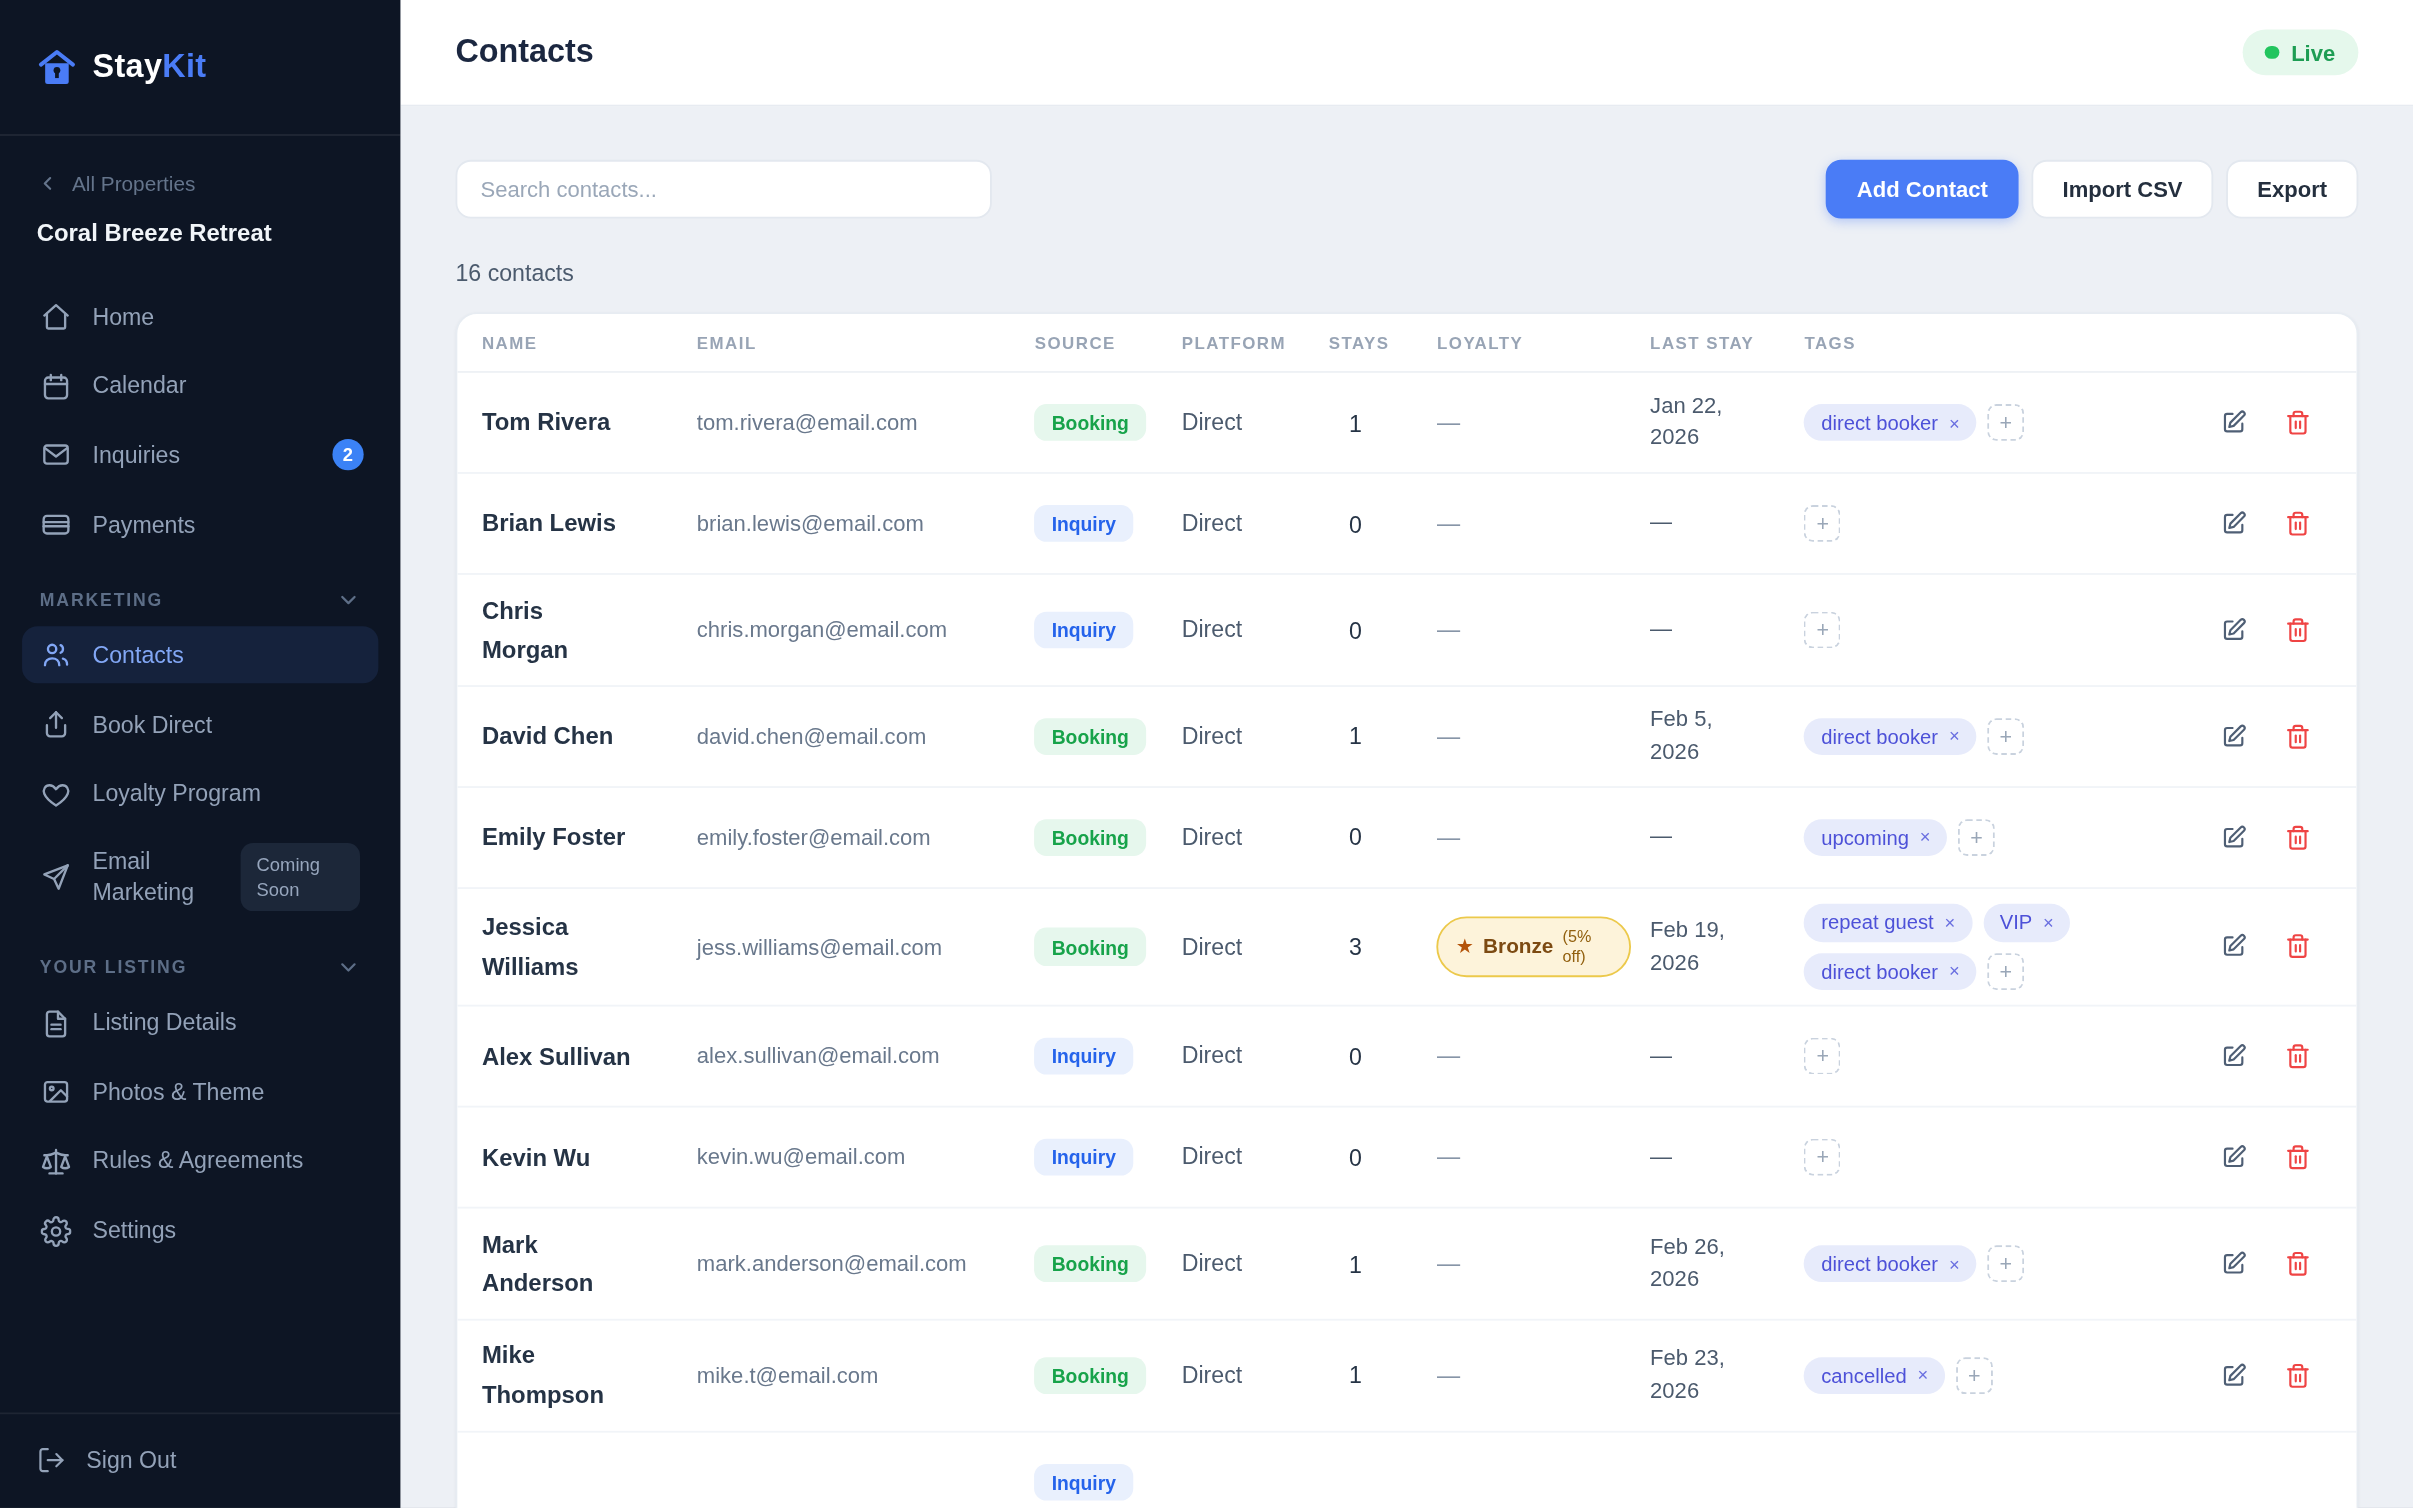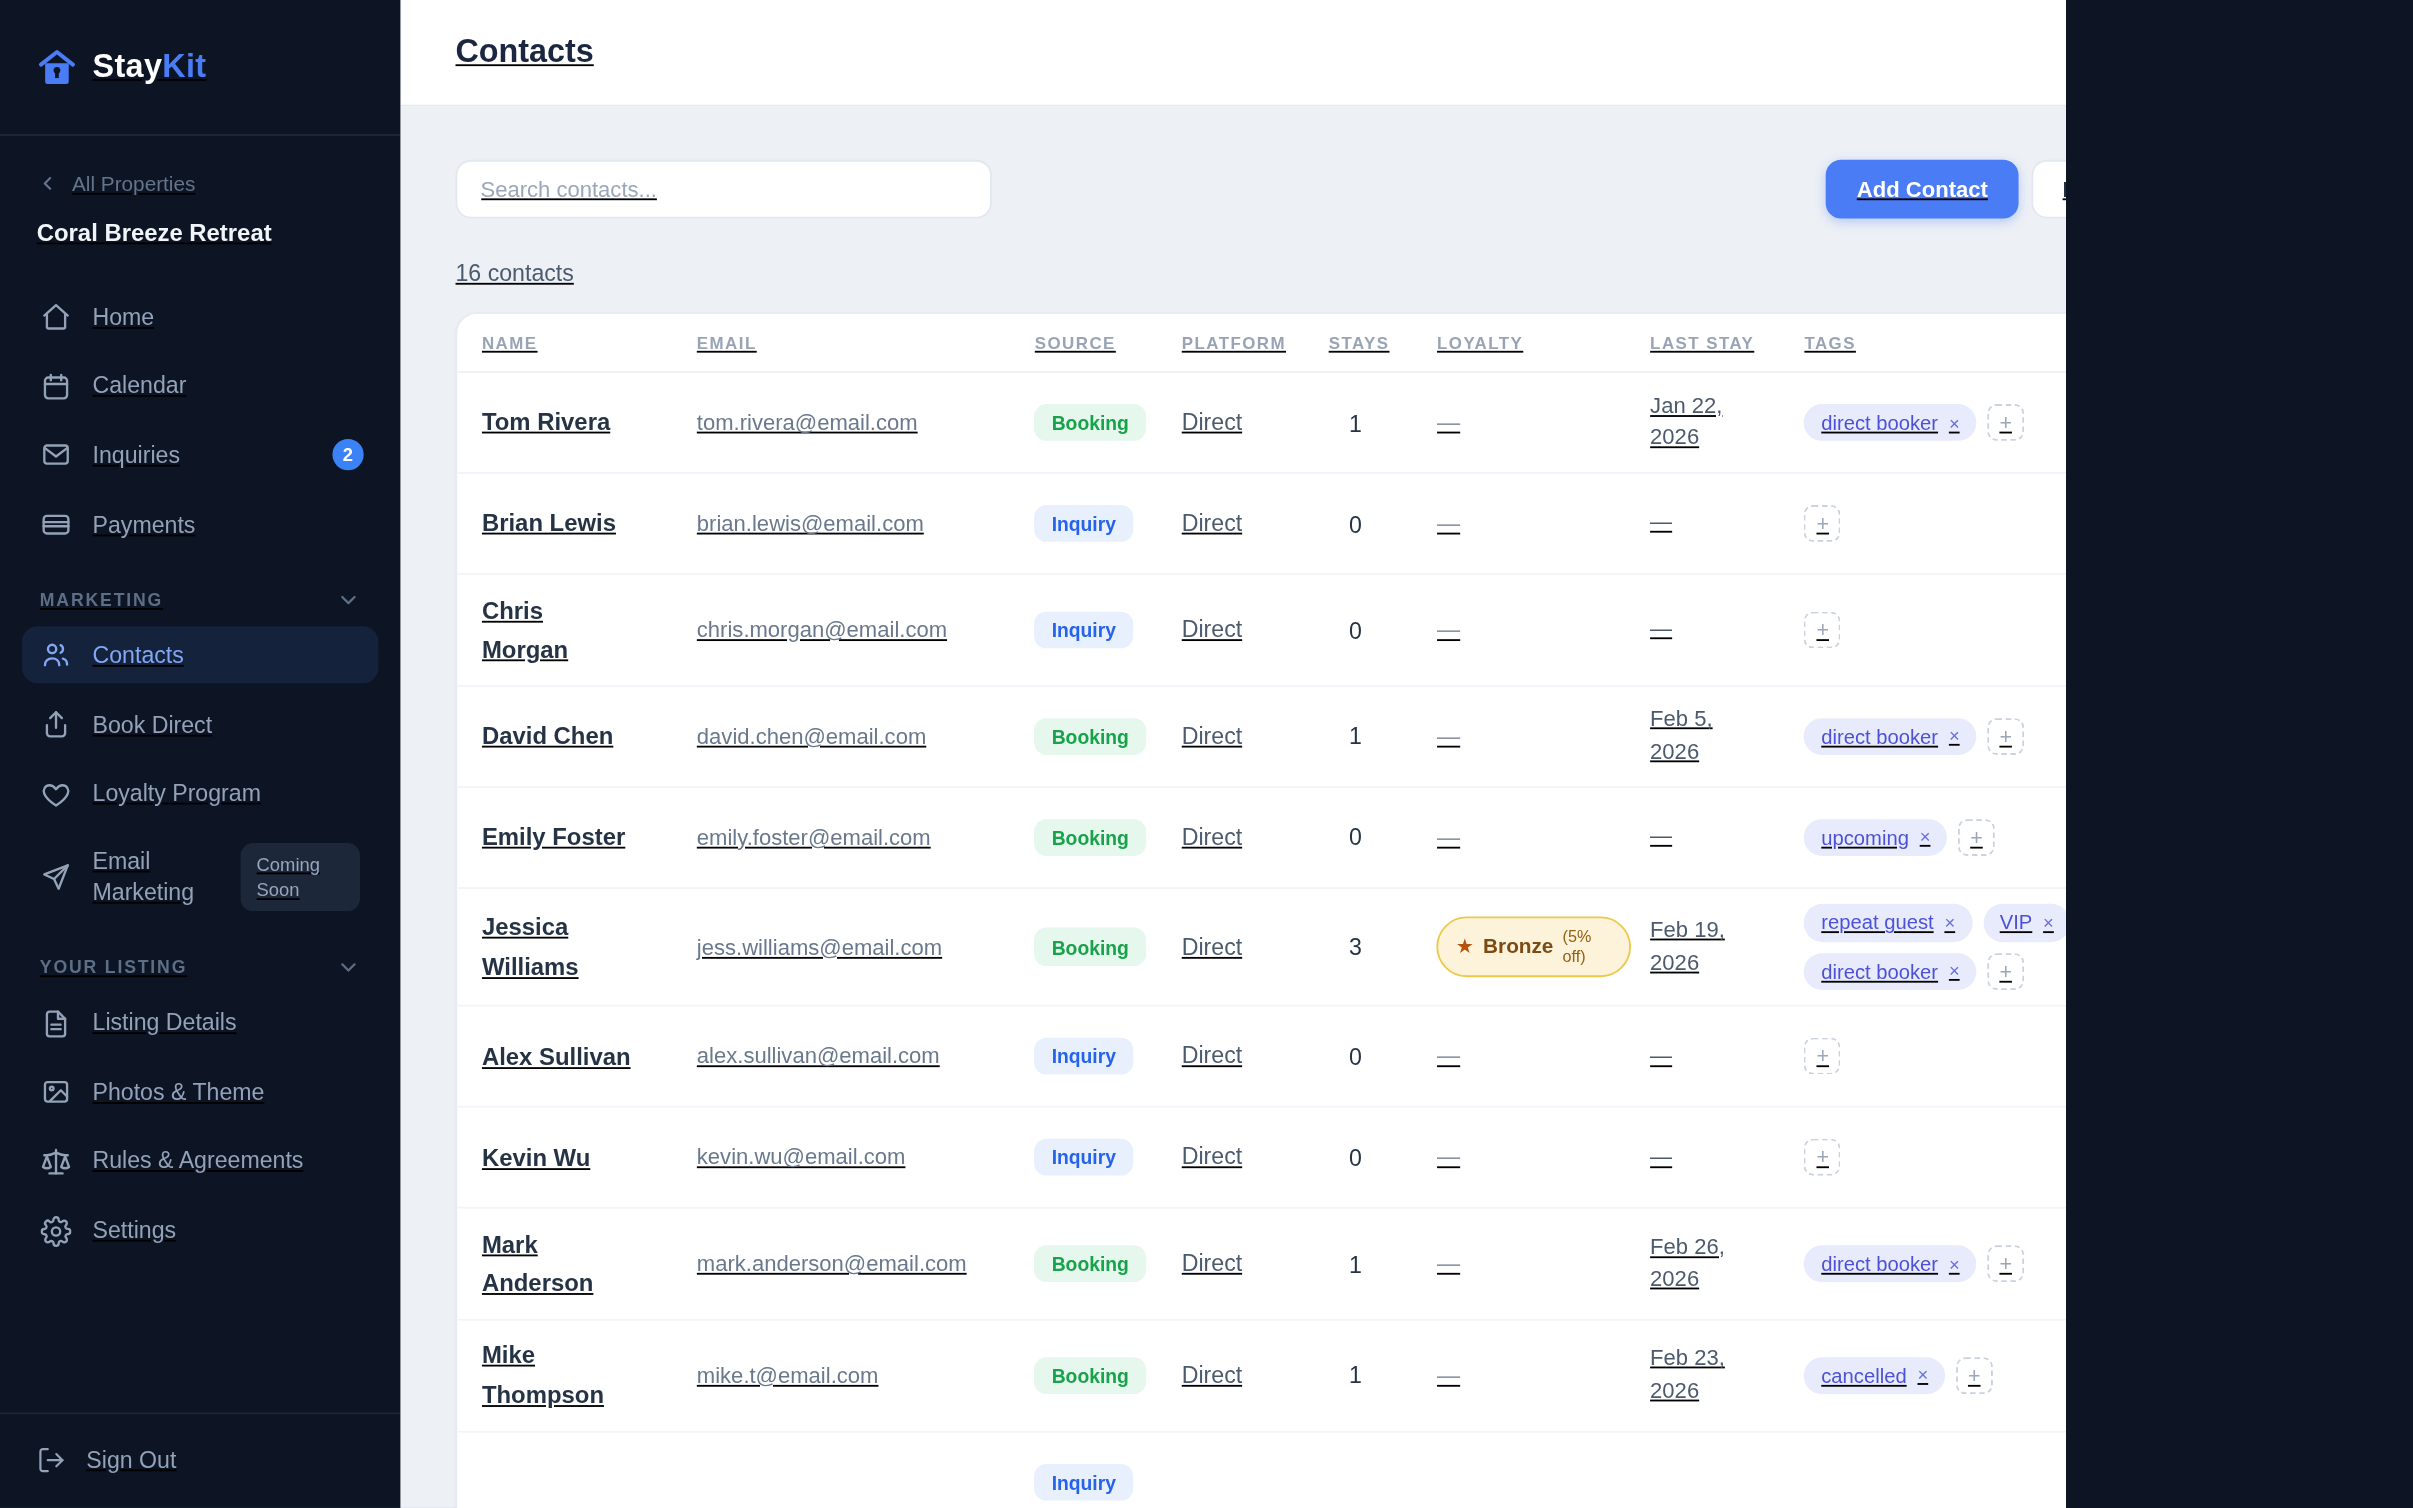--- a/index.html
+++ b/index.html
@@ -1,18 +1,18 @@
 <!DOCTYPE html>
 <html style="font-size:13.4px"><head>
 <meta charset="utf-8">
 <style>
   * { margin:0; padding:0; box-sizing:border-box; }
   html,body { background:#0d1524; }
   body { font-family:"Liberation Sans", sans-serif; }
-  .stage { width:2066px; height:1508px; overflow:hidden;text-decoration:underline; }
+  .stage { width:2413px; height:1508px; overflow:hidden; }
   .app { width:1314px; height:821px; transform:scale(1.8367346); transform-origin:0 0;
          display:flex; background:#edf0f5; overflow:hidden; position:relative; }
 
   
   .sidebar { width:218px; min-width:218px; height:100%; background:#0d1524; color:#93a2b8;
              display:flex; flex-direction:column; position:relative; }
   .logo-block { height:74px; display:flex; align-items:center; padding:0 20px;
                 border-bottom:0.8px solid rgba(255,255,255,0.07); }
   .logo-icon { width:22px; height:22px; margin-right:8.4px; color:#4a7cf6; }
   .logo-text { font-size:17.6px; font-weight:bold; color:#ffffff; letter-spacing:0.2px; }

